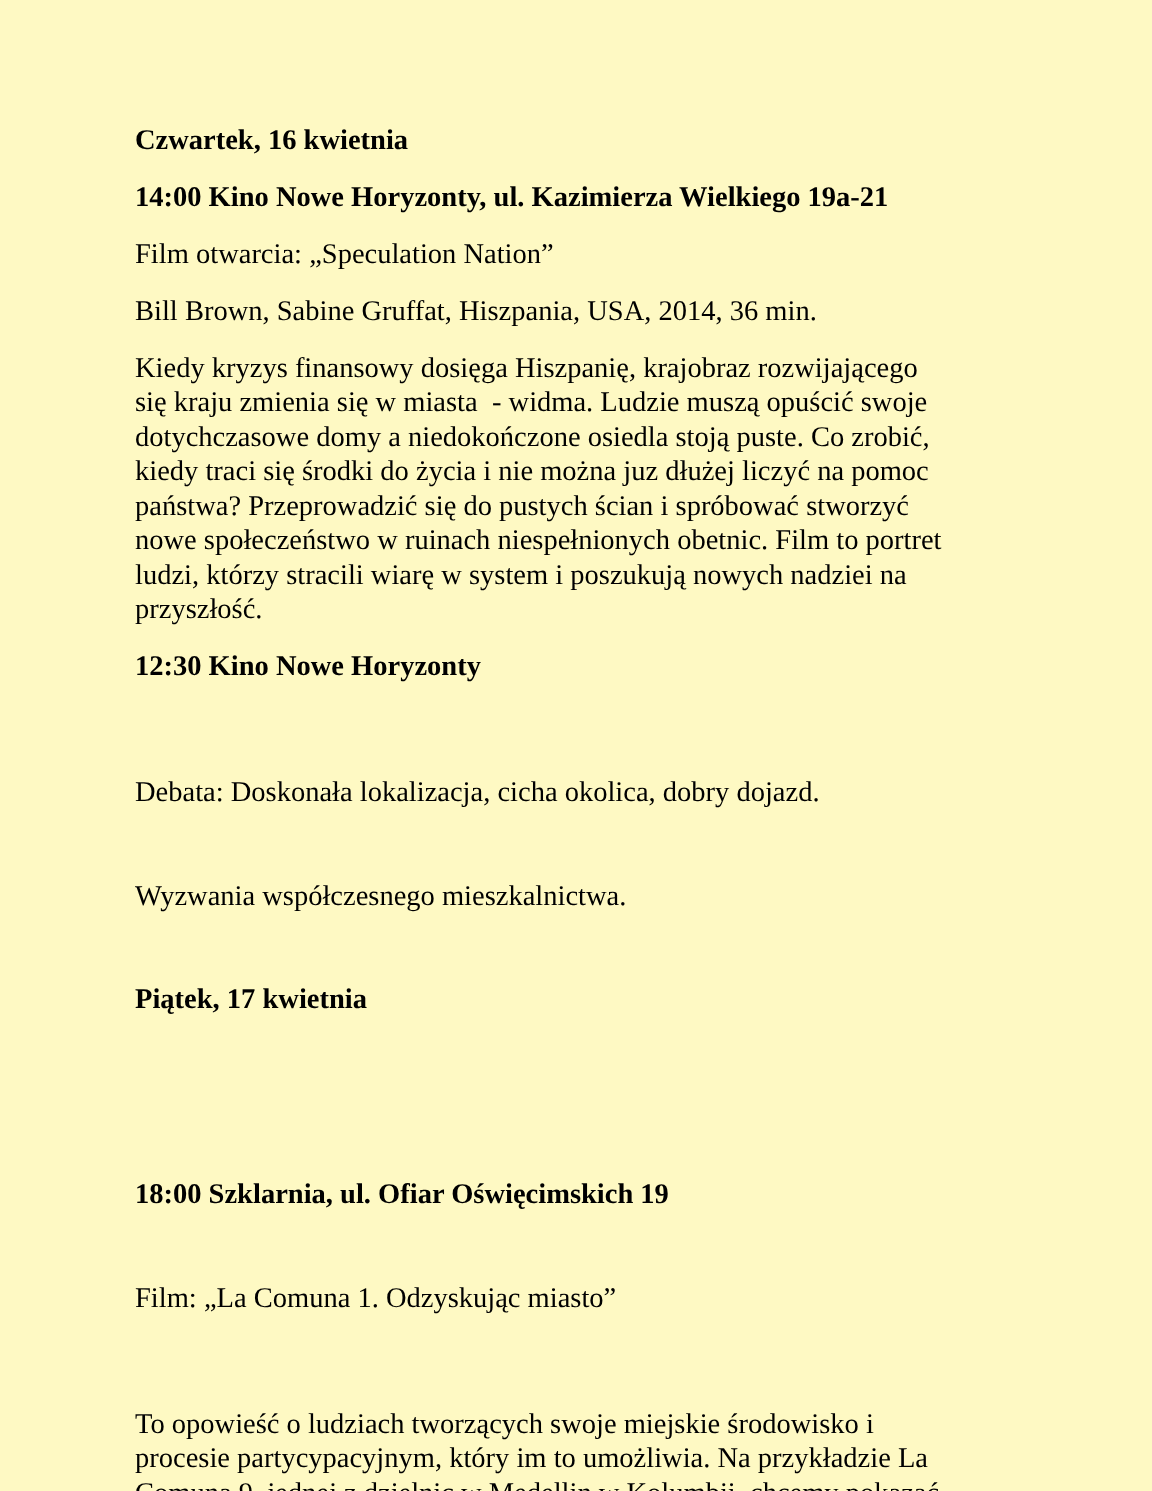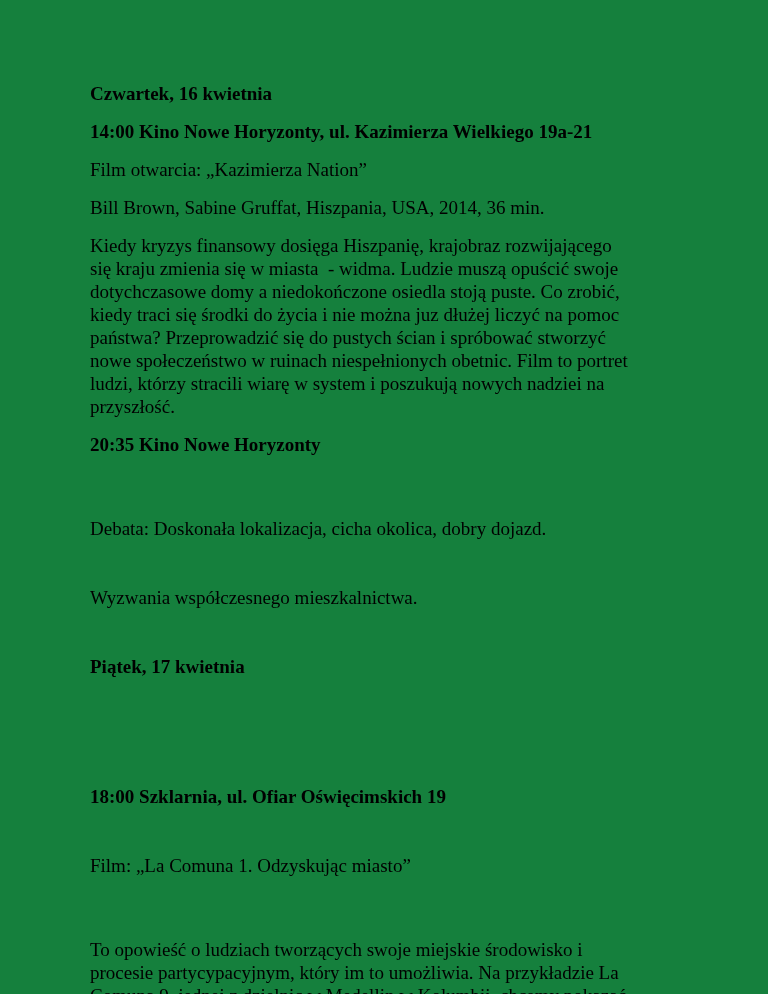--- a/index.html
+++ b/index.html
@@ -10,21 +10,21 @@
   body {
     width: 768px;
     height: 994px;
     overflow: hidden;
   }
   .page {
     box-sizing: border-box;
     width: 768px;
     height: 994px;
     padding: 82px 88px 0 90px;
-    background: #15803d;
+    background: #fef9c3;
     color: #000000;
     font-family: "Liberation Serif", "DejaVu Serif", serif;
     font-size: 19px;
     line-height: 23px;
   }
   .para {
     margin: 0 0 15px 0;
     white-space: pre-wrap;
   }
   .bold {
@@ -33,34 +33,34 @@
 </style>
 </head>
 <body>
 
 <div class="page">
 
   <div class="para bold">Czwartek, 16 kwietnia</div>
 
   <div class="para bold">14:00 Kino Nowe Horyzonty, ul. Kazimierza Wielkiego 19a-21</div>
 
-  <div class="para">Film otwarcia: „Kazimierza Nation”</div>
+  <div class="para">Film otwarcia: „Speculation Nation”</div>
 
   <div class="para">Bill Brown, Sabine Gruffat, Hiszpania, USA, 2014, 36 min.</div>
 
   <div class="para">Kiedy kryzys finansowy dosięga Hiszpanię, krajobraz rozwijającego
 się kraju zmienia się w miasta  - widma. Ludzie muszą opuścić swoje
 dotychczasowe domy a niedokończone osiedla stoją puste. Co zrobić,
 kiedy traci się środki do życia i nie można juz dłużej liczyć na pomoc
 państwa? Przeprowadzić się do pustych ścian i spróbować stworzyć
 nowe społeczeństwo w ruinach niespełnionych obetnic. Film to portret
 ludzi, którzy stracili wiarę w system i poszukują nowych nadziei na
 przyszłość.</div>
 
-  <div class="para bold">20:35 Kino Nowe Horyzonty</div>
+  <div class="para bold">12:30 Kino Nowe Horyzonty</div>
 
   <div class="para">
     <div>Debata: Doskonała lokalizacja, cicha okolica, dobry dojazd.</div>
     <div>Wyzwania współczesnego mieszkalnictwa.</div>
     <div class="bold">Piątek, 17 kwietnia</div>
   </div>
 
   <div class="para">
     <div class="bold">18:00 Szklarnia, ul. Ofiar Oświęcimskich 19</div>
     <div>Film: „La Comuna 1. Odzyskując miasto”</div>

